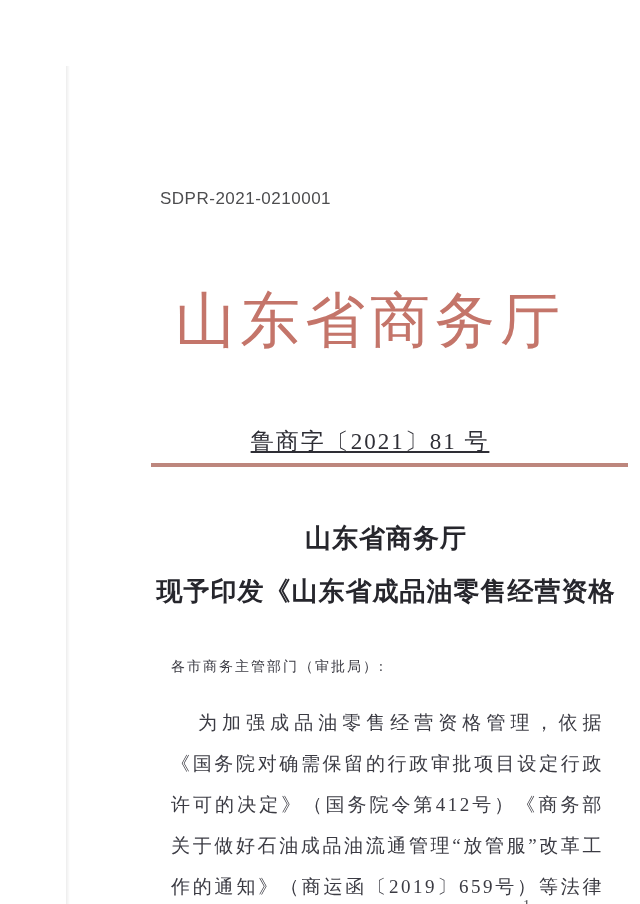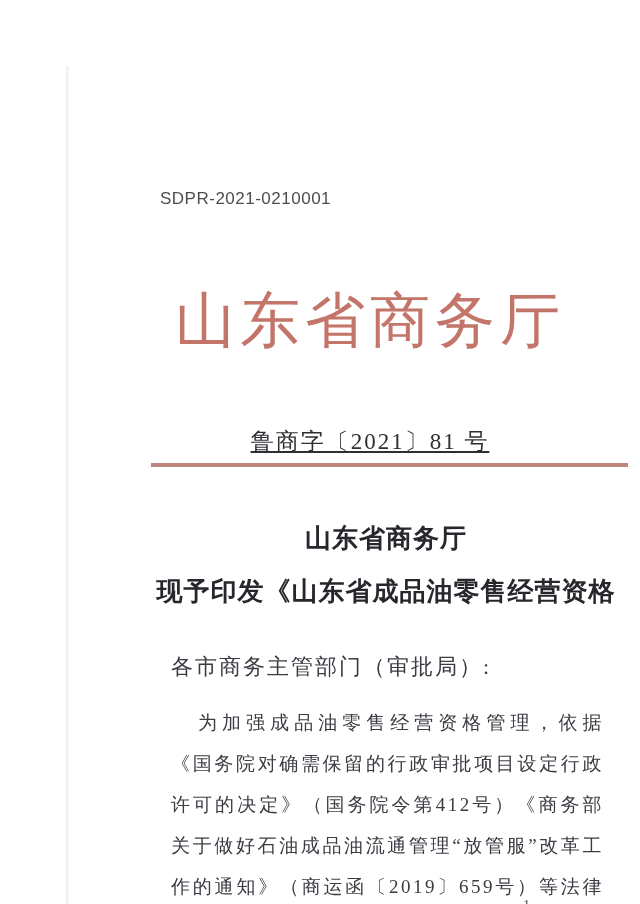--- a/index.html
+++ b/index.html
@@ -44,21 +44,21 @@
     position: absolute; left: 40px; top: 436px; width: 560px;
     text-align: center;
     font-size: 26px; font-weight: 700; line-height: 33px;
     color: #26262c; letter-spacing: 1px;
   }
   .body-block {
     position: absolute; left: 85px; top: 566px; width: 473px;
     color: #3b3b43;
   }
   .salutation {
-    font-size: 22px; letter-spacing: 2px; line-height: 30px;
+    font-size: 14px; letter-spacing: 2px; line-height: 30px;
   }
   .paragraph {
     margin-top: 7px;
     font-size: 19px; letter-spacing: 2.5px; line-height: 41px;
     text-align: justify; text-justify: inter-character;
     text-indent: 27px;
   }
   .page-number {
     position: absolute; top: 829px; right: 82px;
     font-size: 15px; color: #55555a; letter-spacing: 3px;

